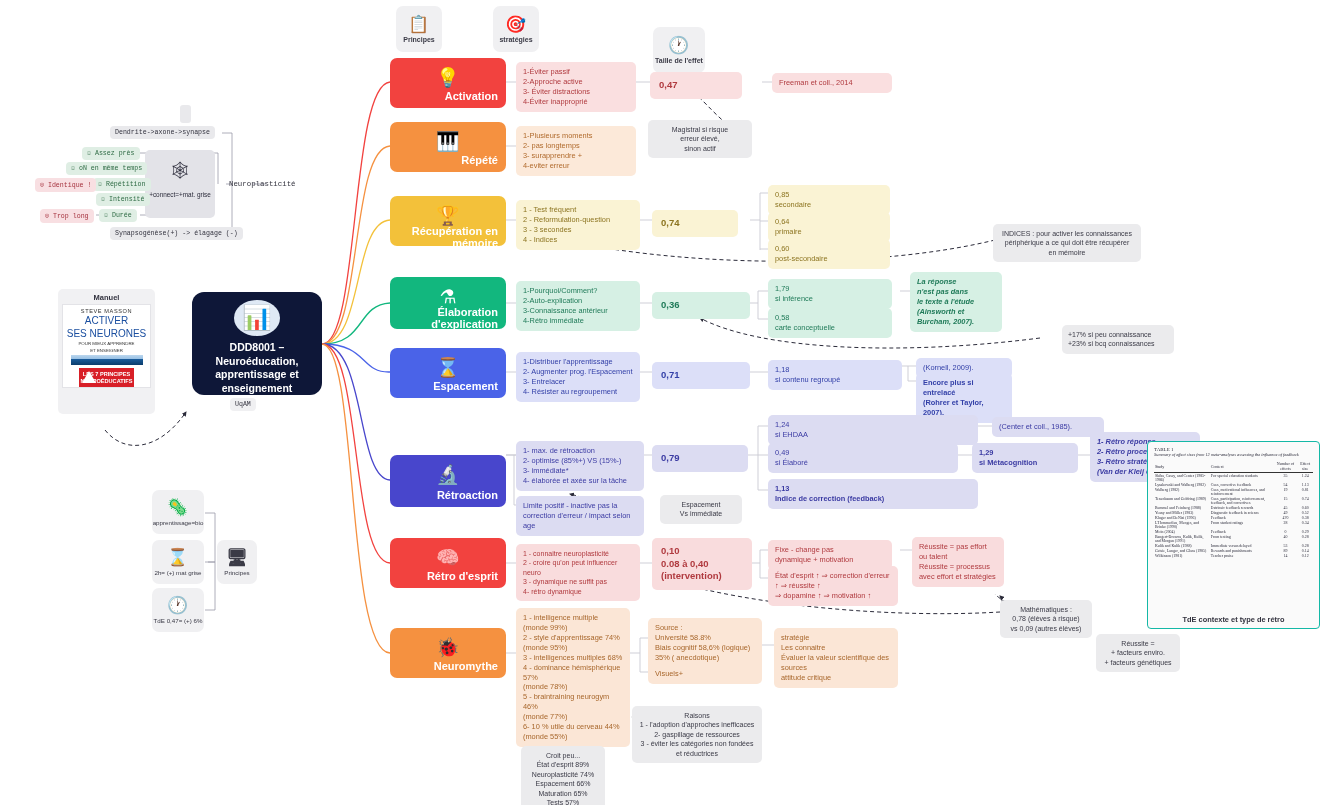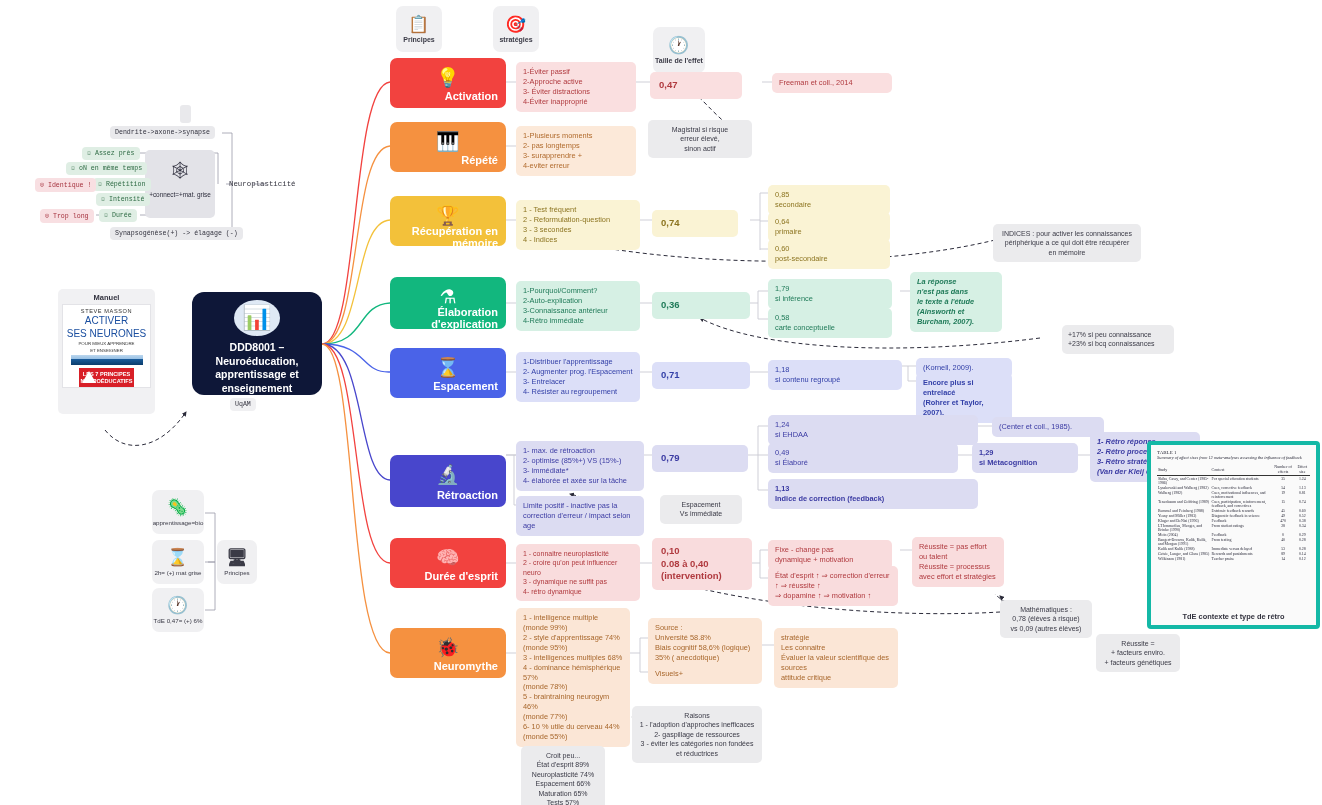--- a/index.html
+++ b/index.html
@@ -51,21 +51,21 @@
   #book .tri{position:absolute;left:3px;top:3px;width:0;height:0;
         border-left:7px solid transparent;border-right:7px solid transparent;border-bottom:12px solid #fff;}
 
   .smallbox{position:absolute;border-radius:4px;font-size:6.6px;padding:3px 5px;
         box-sizing:border-box;white-space:nowrap;color:#33333f;background:#e9e9ec;font-family:Liberation Mono, monospace;}
   .greenb{background:#dfeee4;color:#2e6b44;}
   .redb{background:#f8dfe2;color:#a6333f;}
 
   
   #table{position:absolute;left:1147px;top:441px;width:173px;height:188px;
-        background:#fafafa;border:4px solid #14b8a6;border-radius:4px;
+        background:#fafafa;border:1px solid #14b8a6;border-radius:4px;
         font-family:"Liberation Serif","DejaVu Serif",serif;padding:5px 6px;box-sizing:border-box;}
   #table .tnum{font-size:5px;}
   #table .tcap{font-size:4.4px;font-style:italic;margin-bottom:3px;}
   #table table{width:100%;border-collapse:collapse;font-size:3.9px;}
   #table th{font-weight:normal;text-align:left;border-bottom:.5px solid #333;padding:1px 1px;font-size:4px;}
   #table td{padding:.5px 1px;vertical-align:top;}
   #table td.n,#table th.n{text-align:center;}
   #table .tfoot{position:absolute;left:0;right:0;bottom:4px;text-align:center;
         font-family:"Liberation Sans",sans-serif;font-size:7.4px;font-weight:bold;color:#33333f;}
 </style>
@@ -321,21 +321,21 @@
 <div class="node pill" style="left:992px;top:417px;width:112px;background:#dcdcf2;color:#3b3ba3">(Center et coll., 1985).</div>
 <div class="node pill" style="left:972px;top:443px;width:106px;background:#dcdcf2;color:#3b3ba3;font-weight:bold;white-space:pre-line">1,29
 si Métacognition</div>
 <div class="node pill" style="left:1090px;top:432px;width:110px;background:#dcdcf2;color:#3b3ba3;font-style:italic;font-weight:bold;white-space:pre-line">1- Rétro réponse
 2- Rétro processus
 3- Rétro stratégie
 (Van der Kleij et coll., 2015)</div>
 
 <div class="node branch" style="left:390px;top:538px;width:116px;height:50px;background:#f2423f">
   <div class="bico">🧠</div>
-  <div class="blabel">Durée d'esprit</div>
+  <div class="blabel">Rétro d'esprit</div>
 </div>
 <div class="node pill" style="left:516px;top:544px;width:124px;background:#f9dcdd;color:#b03a3f;white-space:pre-line;font-size:7px">1 - connaitre neuroplasticité
 2 - croire qu'on peut influencer neuro
 3 - dynamique ne suffit pas
 4- rétro dynamique</div>
 <div class="node pill big" style="left:652px;top:538px;width:100px;background:#f9dcdd;color:#b03a3f;white-space:pre-line">0,10
 0.08 à 0,40
 (intervention)</div>
 <div class="node pill" style="left:768px;top:540px;width:124px;background:#f9dcdd;color:#b03a3f;white-space:pre-line">Fixe - change pas
 dynamique + motivation</div>

